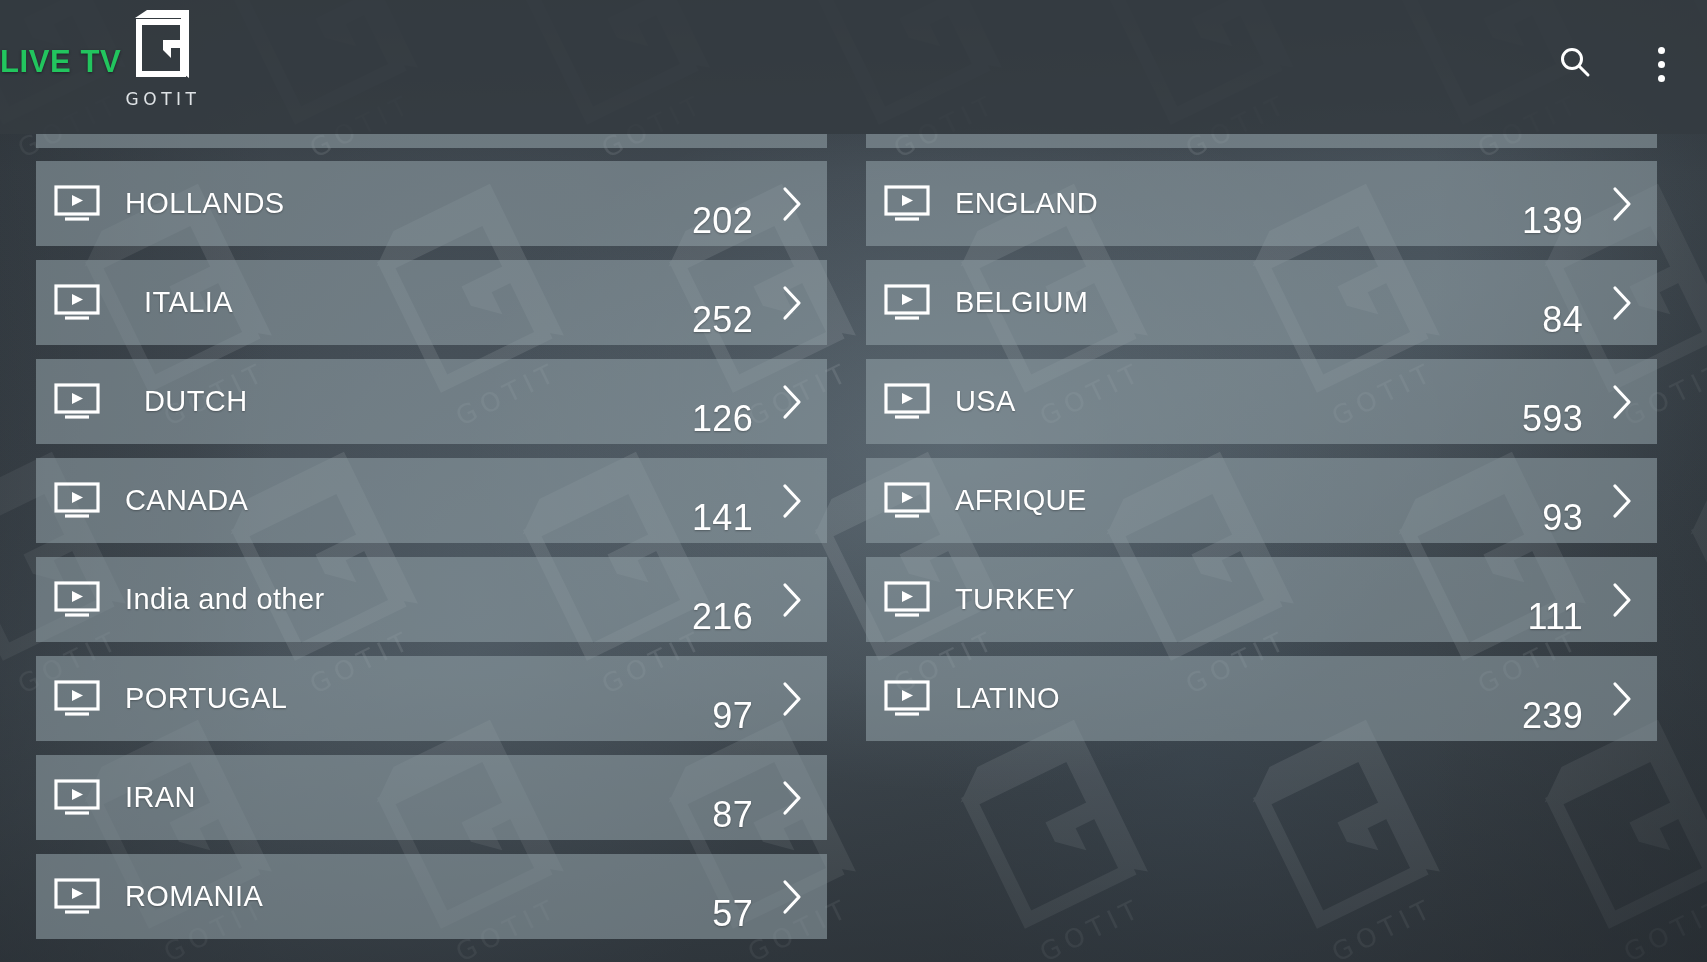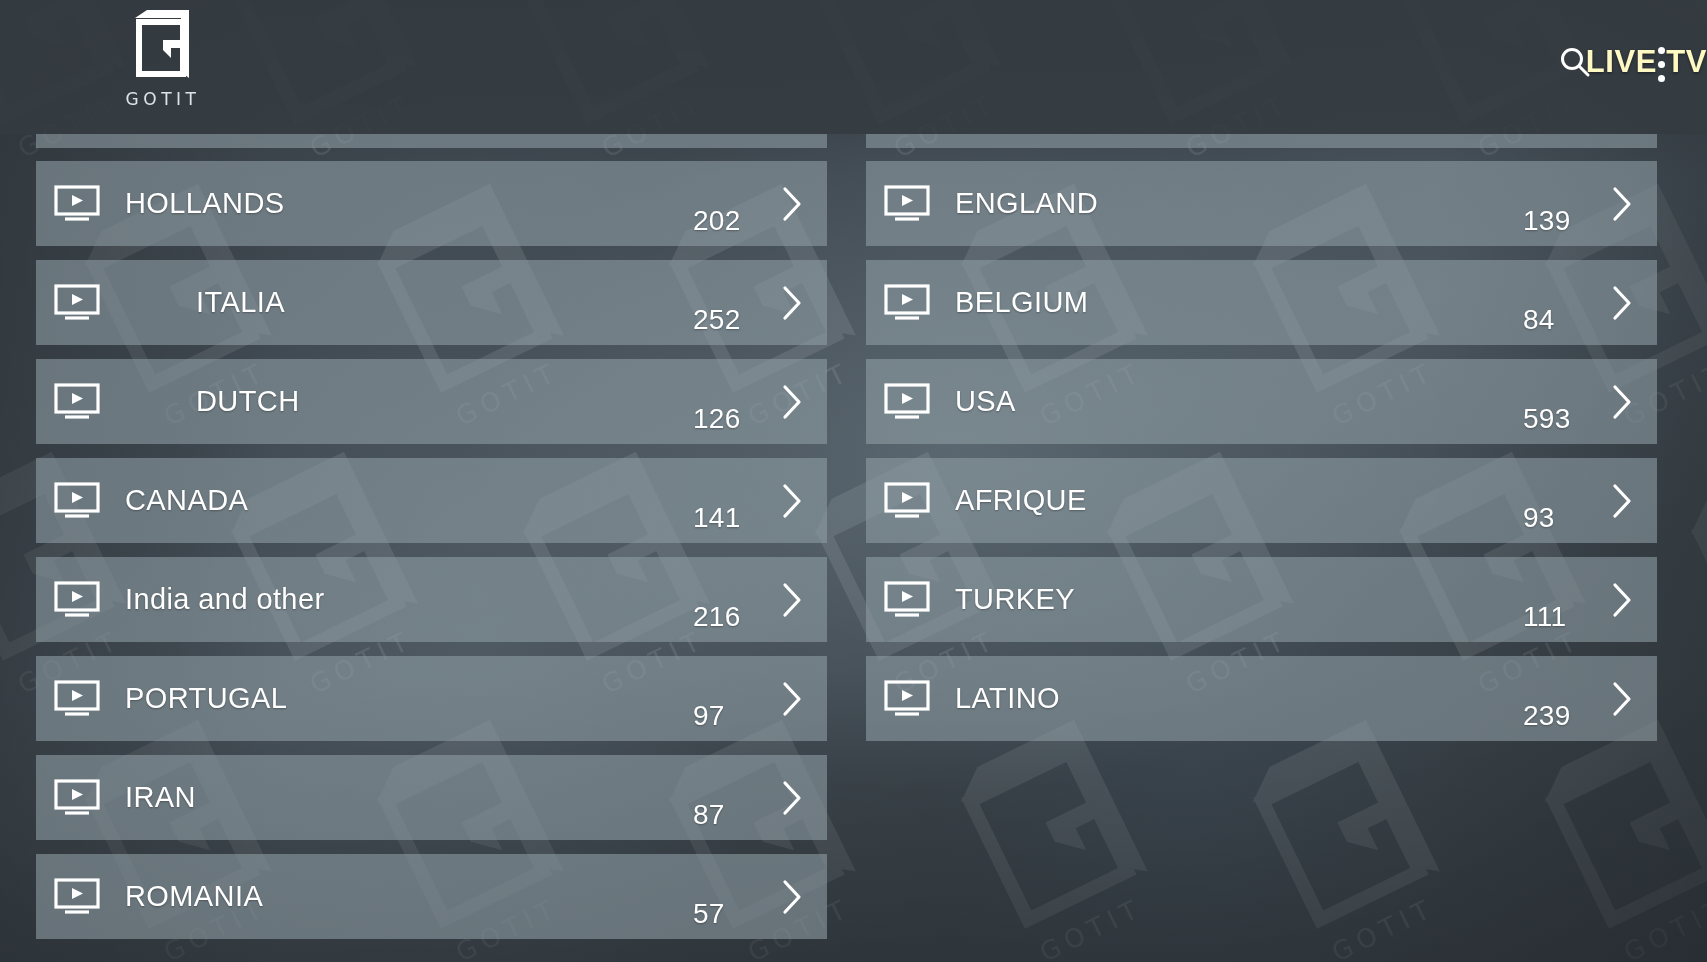--- a/index.html
+++ b/index.html
@@ -80,22 +80,22 @@
     color: #dfe3e6;
     font-size: 17px;
     letter-spacing: 4.5px;
     font-weight: 400;
     font-family: "DejaVu Sans", sans-serif;
   }
   .app-title {
     position:absolute;
     left: 0; right:0;
     top: 44px;
-    text-align:right;
-    color: #fef9c3;
+    text-align:left;
+    color: #22c55e;
     font-size: 31px;
     font-weight: bold;
     letter-spacing: 0.6px;
     text-shadow: 0 1px 3px rgba(0,0,0,0.45);
   }
   .hdr-actions {
     position:absolute;
     right: 22px;
     top: 40px;
     display:flex;
@@ -150,31 +150,32 @@
     display:flex; align-items:center; justify-content:center;
   }
   .row-label {
     color: #ffffff;
     font-size: 29px;
     letter-spacing: 0.4px;
     white-space: nowrap;
     text-shadow: 0 1px 2px rgba(0,0,0,0.30);
   }
   .row-label.pad0  { margin-left: 22px; }
-  .row-label.pad1  { margin-left: 93px; }
+  .row-label.pad1  { margin-left: 41px; }
 
   .row-spacer { flex: 1 1 auto; }
 
   .row-count {
     color: #ffffff;
-    font-size: 28px;
+    font-size: 36px;
     letter-spacing: 0.3px;
     text-shadow: 0 1px 2px rgba(0,0,0,0.30);
     margin-right: 26px;
     min-width: 60px;
+    text-align: right;
     margin-top: 35px;
   }
   .row-chev {
     margin-right: 22px;
     width: 26px; height: 40px;
     display:flex; align-items:center; justify-content:center;
   }
 </style>
 </head>
 <body>

